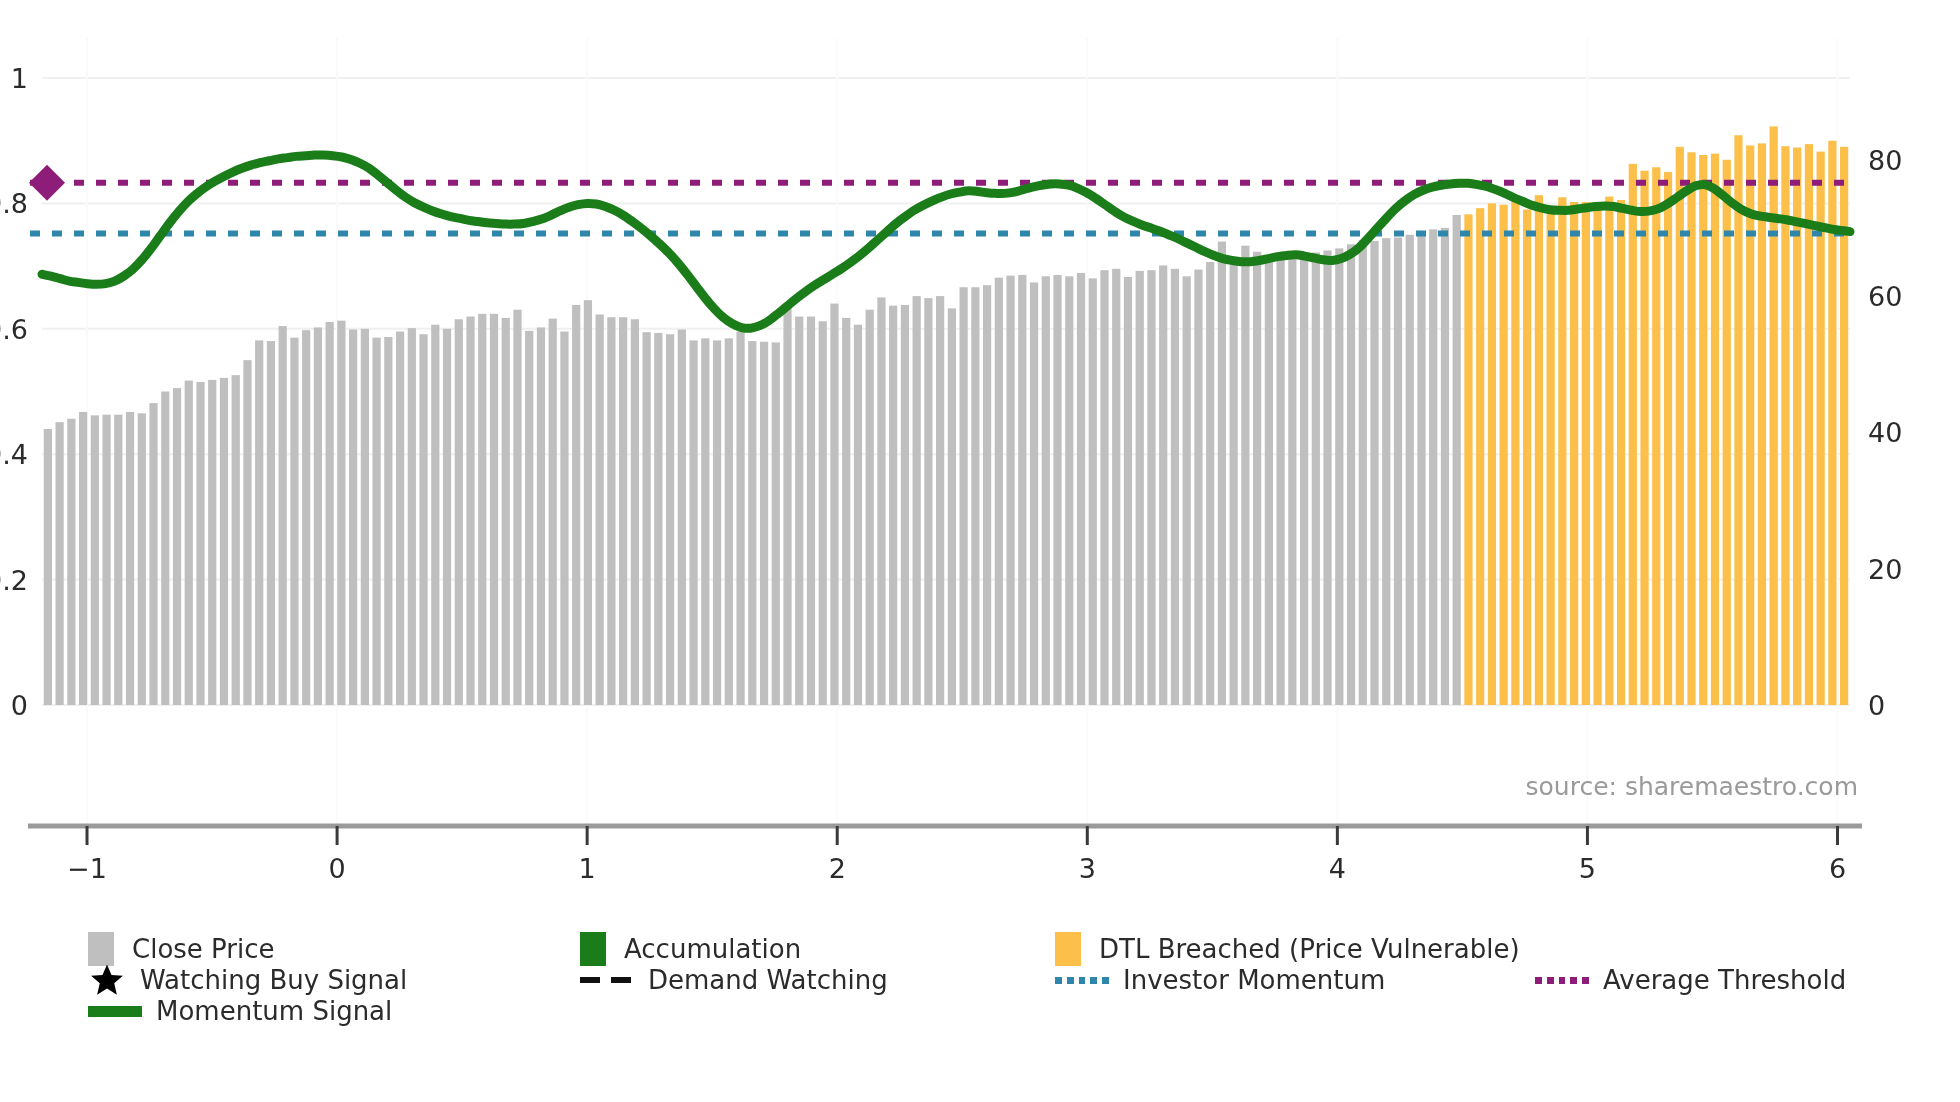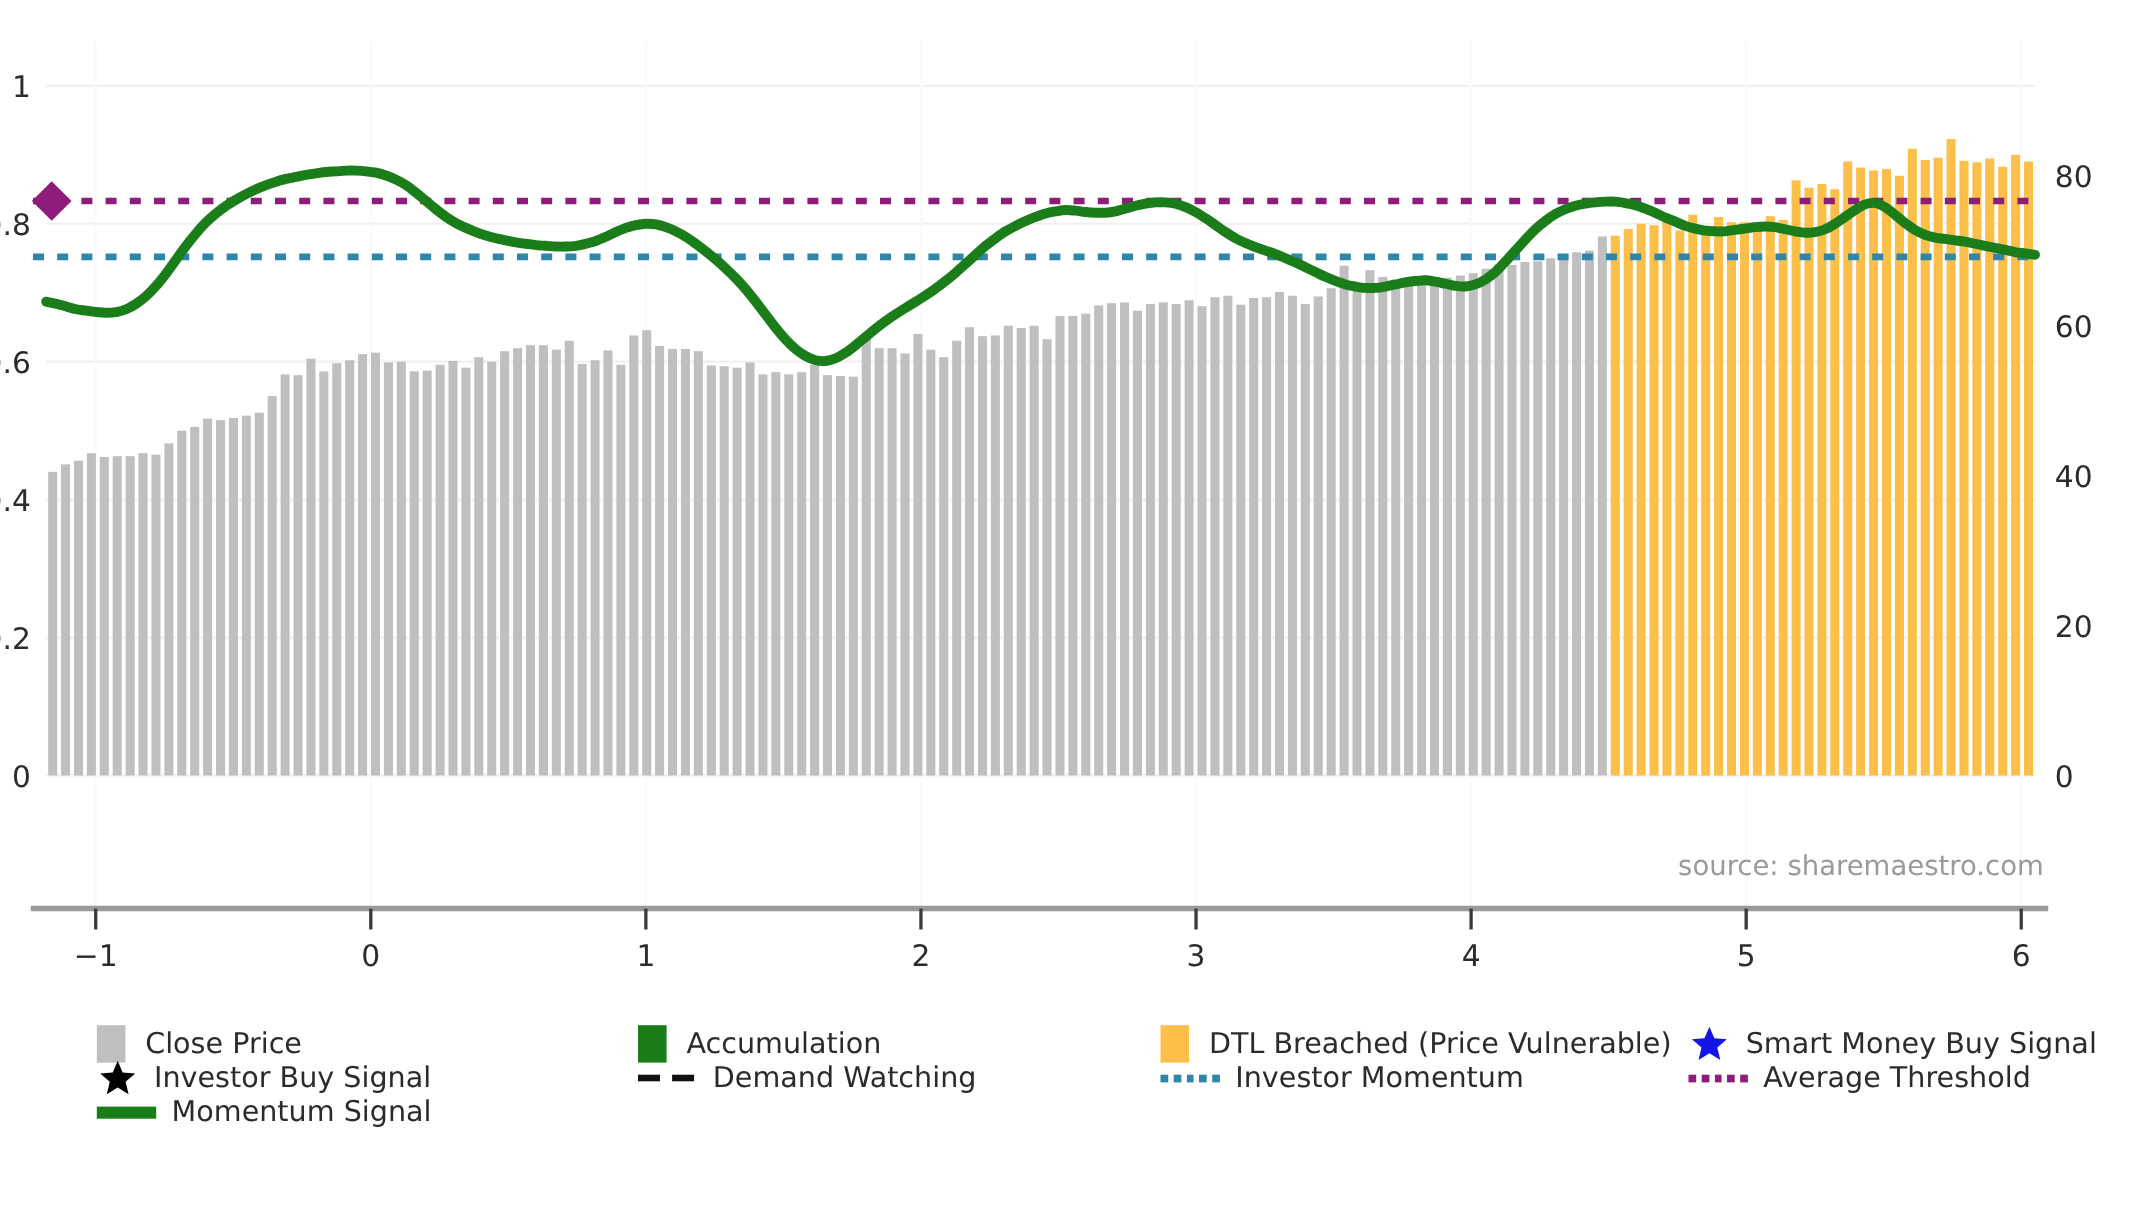--- a/index.html
+++ b/index.html
@@ -243,35 +243,27 @@
         <span class="legend-label">Close Price</span>
       </div>
       <div class="legend-item" style="left: 580px; top: 50px;">
         <span class="legend-swatch" style="background: rgb(26, 125, 26);"></span>
         <span class="legend-label">Accumulation</span>
       </div>
       <div class="legend-item" style="left: 1055px; top: 50px;">
         <span class="legend-swatch" style="background: rgb(251, 191, 74);"></span>
         <span class="legend-label">DTL Breached (Price Vulnerable)</span>
       </div>
-      <div class="legend-item" style="left: 1535px; top: 50px;">
-        <span class="legend-marker">
-          <svg width="38" height="36" viewBox="0 0 24 24">
-            <polygon points="12,1.6 15.0,8.6 22.6,9.2 16.8,14.2 18.6,21.8 12,17.7 5.4,21.8 7.2,14.2 1.4,9.2 9.0,8.6" fill="#1414e6"></polygon>
-          </svg>
-        </span>
-        <span class="legend-label">Smart Money Buy Signal</span>
-      </div>
       <div class="legend-item" style="left: 88px; top: 81px;">
         <span class="legend-marker">
           <svg width="38" height="36" viewBox="0 0 24 24">
             <polygon points="12,1.6 15.0,8.6 22.6,9.2 16.8,14.2 18.6,21.8 12,17.7 5.4,21.8 7.2,14.2 1.4,9.2 9.0,8.6" fill="#000000"></polygon>
           </svg>
         </span>
-        <span class="legend-label">Investor Buy Signal</span>
+        <span class="legend-label">Watching Buy Signal</span>
       </div>
       <div class="legend-item" style="left: 580px; top: 81px;">
         <span class="legend-line">
           <span class="modelrow">
             <i style="background:#111111"></i>
             <i style="background:#111111"></i>
           </span>
         </span>
         <span class="legend-label">Demand Watching</span>
       </div>

